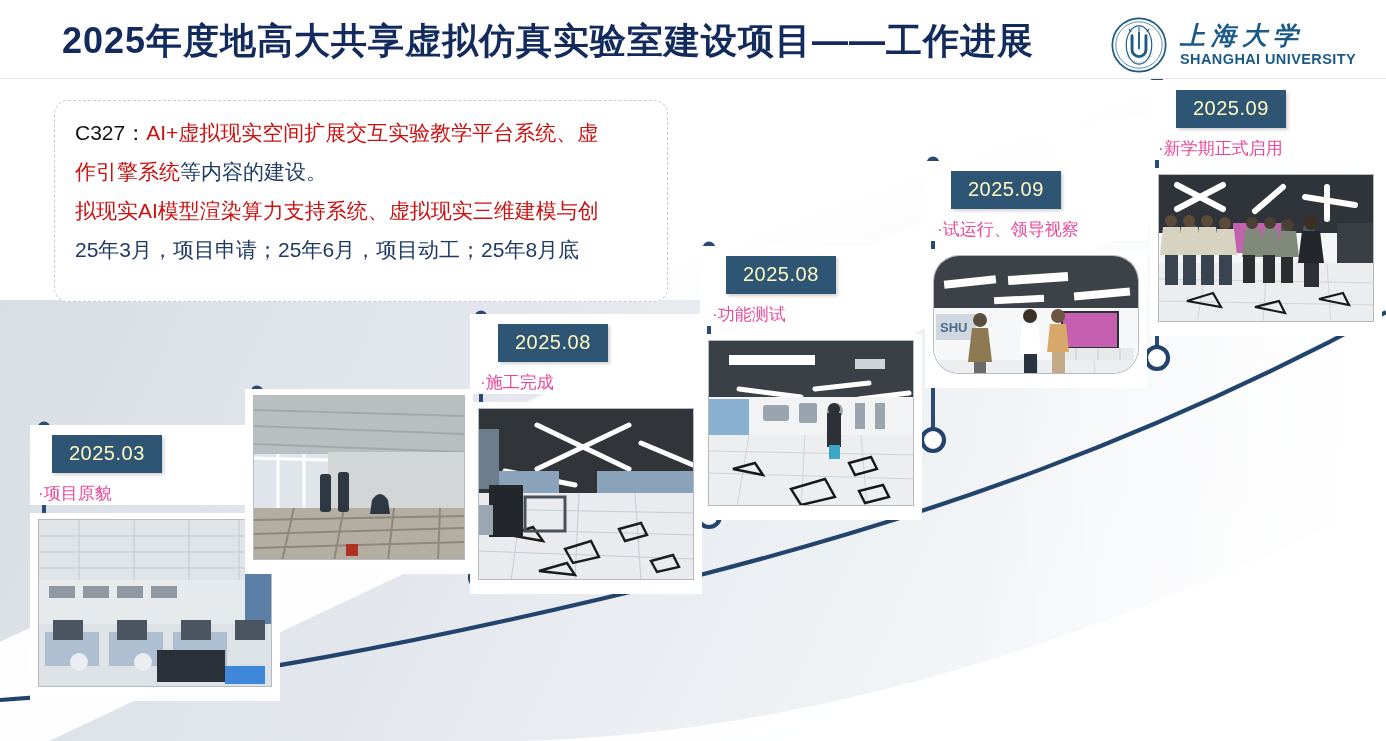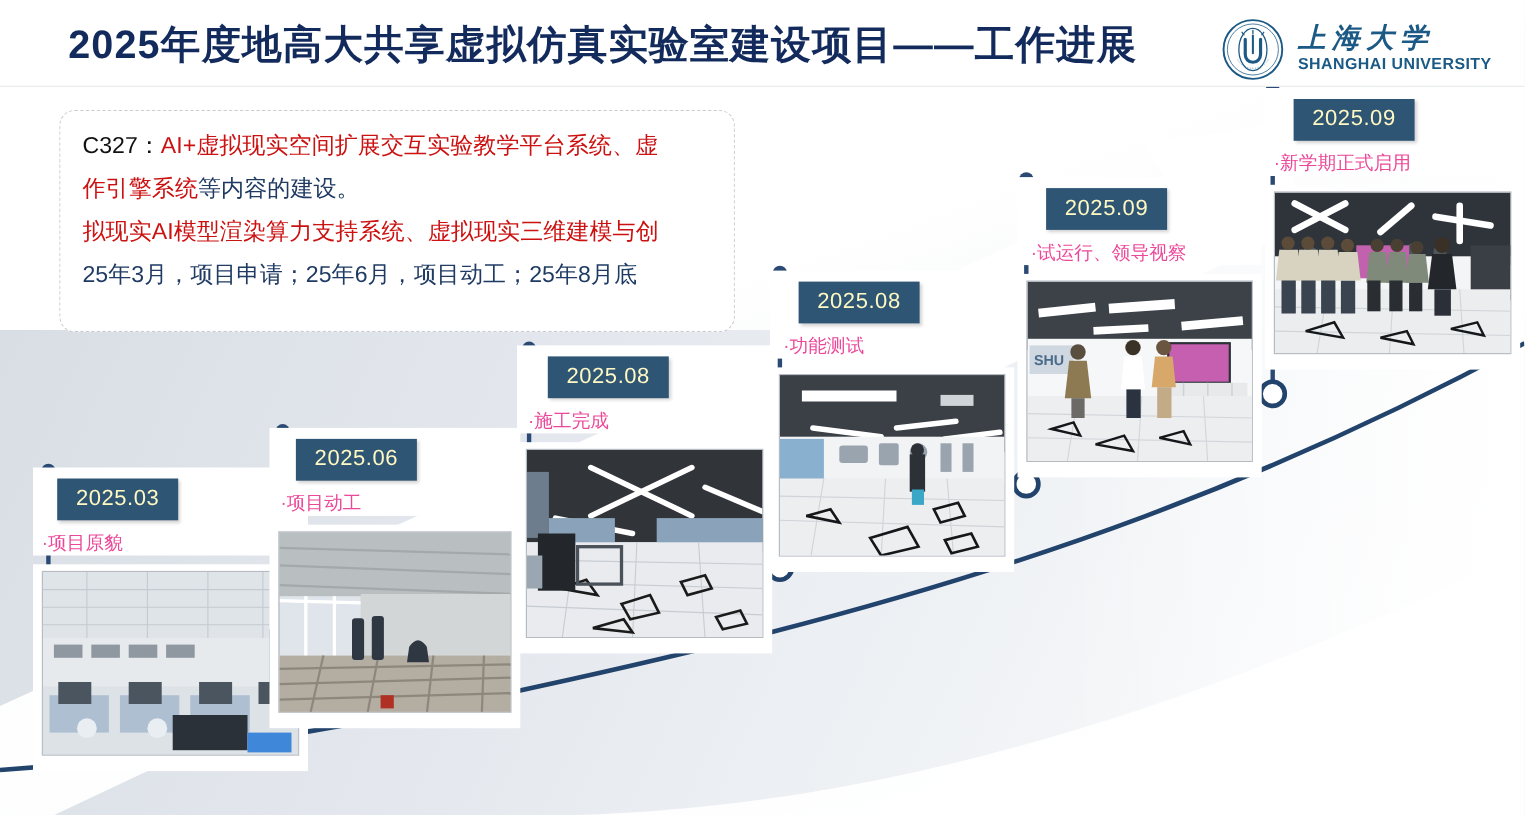--- a/index.html
+++ b/index.html
@@ -237,24 +237,20 @@
             <rect x="186" y="146" width="40" height="18" fill="#3f87d8"></rect>
             <circle cx="40" cy="142" r="9" fill="#e9eef2"></circle>
             <circle cx="104" cy="142" r="9" fill="#e9eef2"></circle>
           </g>
         </svg>
       </div>
     </div>
   </div>
 
   <div class="card" style="left:245px; top:389px;">
-    <div class="plate-top" style="padding-left:24px;">
-      <span class="badge">2025.06</span>
-      <div class="caption" style="margin-left:-14px;">·项目动工</div>
-    </div>
     <div class="plate" style="width:228px;">
       <div class="photo" style="width:212px;height:165px;">
         <svg width="212" height="165" viewBox="0 0 212 165">
           <rect width="212" height="165" fill="#cdd2d3"></rect>
           <rect width="212" height="66" fill="#b9bfc1"></rect>
           <g stroke="#a3a9ab" stroke-width="2">
             <line x1="0" y1="14" x2="212" y2="20"></line>
               <line x1="0" y1="30" x2="212" y2="38"></line>
             <line x1="0" y1="48" x2="212" y2="56"></line>
           </g>
@@ -378,21 +374,21 @@
       </div>
     </div>
   </div>
 
   <div class="card" style="left:925px; top:161px;">
     <div class="plate-top" style="padding-left:26px;">
       <span class="badge">2025.09</span>
       <div class="caption" style="margin-left:-14px;">·试运行、领导视察</div>
     </div>
     <div class="plate" style="width:222px;">
-      <div class="photo" style="width:206px;height:165px;">
+      <div class="photo" style="width:206px;height:119px;border-radius:26px;">
         <svg width="206" height="165" viewBox="0 0 206 165">
           <rect width="206" height="165" fill="#f2f3f4"></rect>
           <rect width="206" height="62" fill="#3c4248"></rect>
           <g fill="#ffffff">
             <rect x="10" y="22" width="52" height="8" transform="rotate(-6 36 26)"></rect>
             <rect x="74" y="18" width="60" height="9" transform="rotate(-4 104 22)"></rect>
             <rect x="60" y="40" width="50" height="7" transform="rotate(-3 85 43)"></rect>
             <rect x="140" y="34" width="56" height="8" transform="rotate(-5 168 38)"></rect>
           </g>
           <rect x="0" y="52" width="206" height="54" fill="#f6f7f8"></rect>

